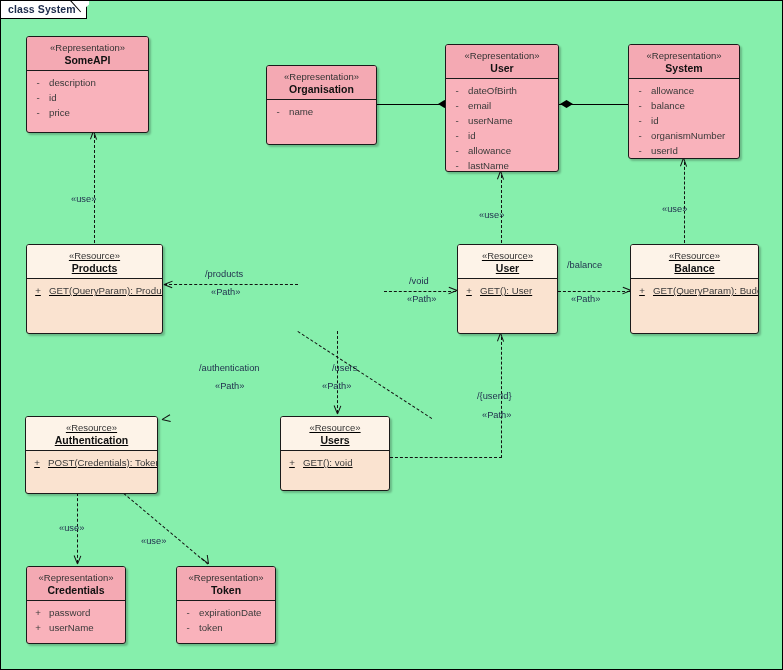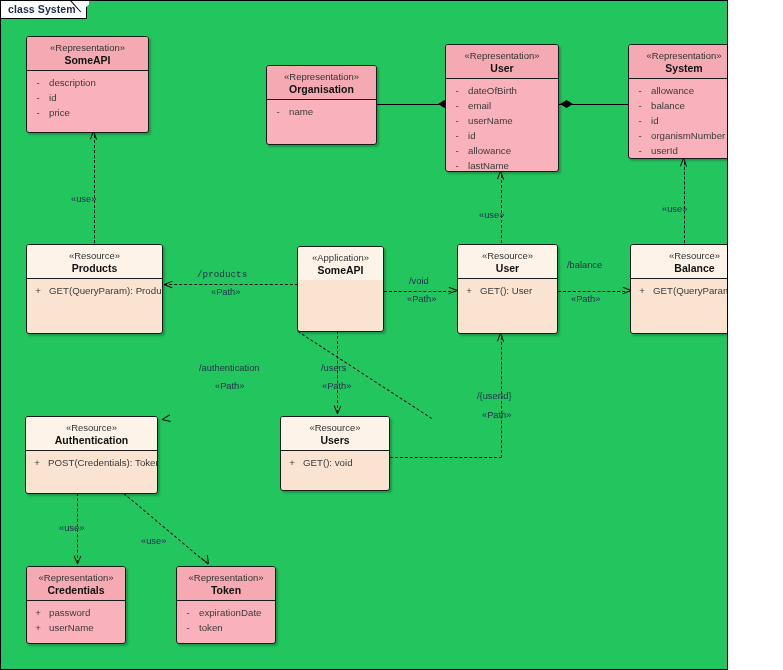--- a/index.html
+++ b/index.html
@@ -1,17 +1,17 @@
 <!DOCTYPE html>
 <html><head>
 <meta charset="utf-8">
 <style>
   html,body{margin:0;padding:0;background:#ffffff;}
   body{font-family:"Liberation Sans",sans-serif;}
-  #canvas{position:relative;width:728px;height:670px;background:#22c55e;border:1px solid #000;box-sizing:border-box;overflow:hidden;}
+  #canvas{position:relative;width:783px;height:670px;background:#86efac;border:1px solid #000;box-sizing:border-box;overflow:hidden;}
 
   
   #frame-tab{position:absolute;left:0;top:0;width:86px;height:18px;
     background:#fff;border-right:1px solid #000;border-bottom:1px solid #000;
     box-sizing:border-box;}
   #frame-tab-cut{position:absolute;left:68px;top:0;width:20px;height:19px;overflow:hidden;}
   #frame-tab-cut:after{content:"";position:absolute;left:-6px;top:-8px;width:26px;height:26px;
     background:#fff;border-left:1px solid #000;transform:rotate(-42deg);transform-origin:0 0;}
   #frame-tab-label{position:absolute;left:7px;top:2px;font-size:10.5px;color:#1b2a4a;
     font-weight:600;letter-spacing:.1px;white-space:nowrap;}
@@ -27,21 +27,21 @@
   .node .feat{font-size:9.7px;color:#3a3a3a;line-height:15px;white-space:nowrap;
     display:flex;}
   .node .vis{width:22px;text-align:center;flex:0 0 22px;}
   .node .ftxt{flex:1 1 auto;}
 
   
   .rep{background:#f9b2bb;}
   .rep .hdr{background:#f4a9b3;}
   .rep .sep{background:#1a1a1a;}
   
-  .res{background:#fae3d0;}
+  .res{background:#fae3d0;text-decoration:underline;}
   .res .hdr{background:#fdf3e8;}
 
   
   .ln{position:absolute;background:#000;}
   .h{height:1px;}
   .dashh{position:absolute;height:0;border-top:1px dashed #111;}
   .dashv{position:absolute;width:0;border-left:1px dashed #111;}
   .diag{position:absolute;height:0;border-top:1px dashed #111;transform-origin:0 0;}
 
   .lbl{position:absolute;font-size:9.3px;color:#22324f;white-space:nowrap;}
@@ -89,21 +89,21 @@
 
   <div class="dashv" style="left:683px;top:161px;height:81px;"></div>
   <div class="vhead" style="left:676px;top:157px;"></div>
   <div class="lbl st" style="left:661px;top:203px;">«use»</div>
 
   <div class="dashh" style="left:163px;top:283px;width:134px;"></div>
   <div class="ahead" style="left:163px;top:283px;">
     <i style="transform:rotate(22deg);"></i>
     <i style="transform:rotate(-22deg);"></i>
   </div>
-  <div class="lbl" style="left:196px;top:268px;font-family:Liberation Mono, monospace;">/products</div>
+  <div class="lbl" style="left:204px;top:268px;">/products</div>
   <div class="lbl st" style="left:210px;top:286px;">«Path»</div>
 
   <div class="dashh" style="left:383px;top:290px;width:72px;"></div>
   <div class="ahead" style="left:456px;top:290px;">
     <i style="transform:rotate(158deg);"></i>
     <i style="transform:rotate(202deg);"></i>
   </div>
   <div class="lbl" style="left:408px;top:275px;">/void</div>
   <div class="lbl st" style="left:406px;top:293px;">«Path»</div>
 
@@ -113,21 +113,21 @@
     <i style="transform:rotate(202deg);"></i>
   </div>
   <div class="lbl" style="left:566px;top:259px;">/balance</div>
   <div class="lbl st" style="left:570px;top:293px;">«Path»</div>
 
   <div class="dashv" style="left:336px;top:330px;height:82px;"></div>
   <div class="ahead" style="left:336px;top:413px;">
     <i style="transform:rotate(248deg);"></i>
     <i style="transform:rotate(292deg);"></i>
   </div>
-  <div class="lbl" style="left:320px;top:362px;">/users</div>
+  <div class="lbl" style="left:331px;top:362px;">/users</div>
   <div class="lbl st" style="left:321px;top:380px;">«Path»</div>
 
   <div class="diag" style="left:297px;top:330px;width:160px;transform:rotate(33deg);"></div>
   <div class="ahead" style="left:161px;top:418px;">
     <i style="transform:rotate(13deg);"></i>
     <i style="transform:rotate(-31deg);"></i>
   </div>
   <div class="lbl" style="left:198px;top:362px;">/authentication</div>
   <div class="lbl st" style="left:214px;top:380px;">«Path»</div>
 
@@ -258,26 +258,20 @@
     </div>
     <div class="sep"></div>
     <div class="compart">
       <div class="feat">
         <span class="vis">+</span>
         <span class="ftxt">GET(QueryParam): Product</span>
       </div>
     </div>
   </div>
 
-  <div class="node res" style="left:296px;top:245px;width:87px;height:86px;">
-    <div class="hdr">
-      <div class="stereo">«Application»</div>
-      <div class="nm">SomeAPI</div>
-    </div>
-  </div>
 
   <div class="node res" style="left:456px;top:243px;width:101px;height:90px;">
     <div class="hdr">
       <div class="stereo">«Resource»</div>
       <div class="nm">User</div>
     </div>
     <div class="sep"></div>
     <div class="compart">
       <div class="feat">
         <span class="vis">+</span>

